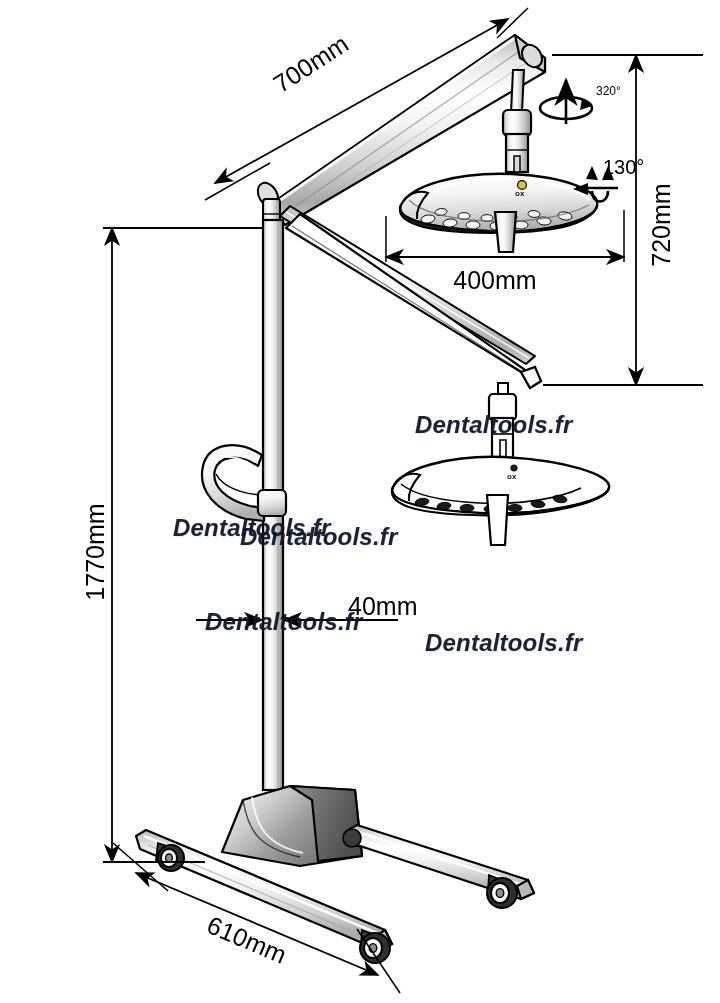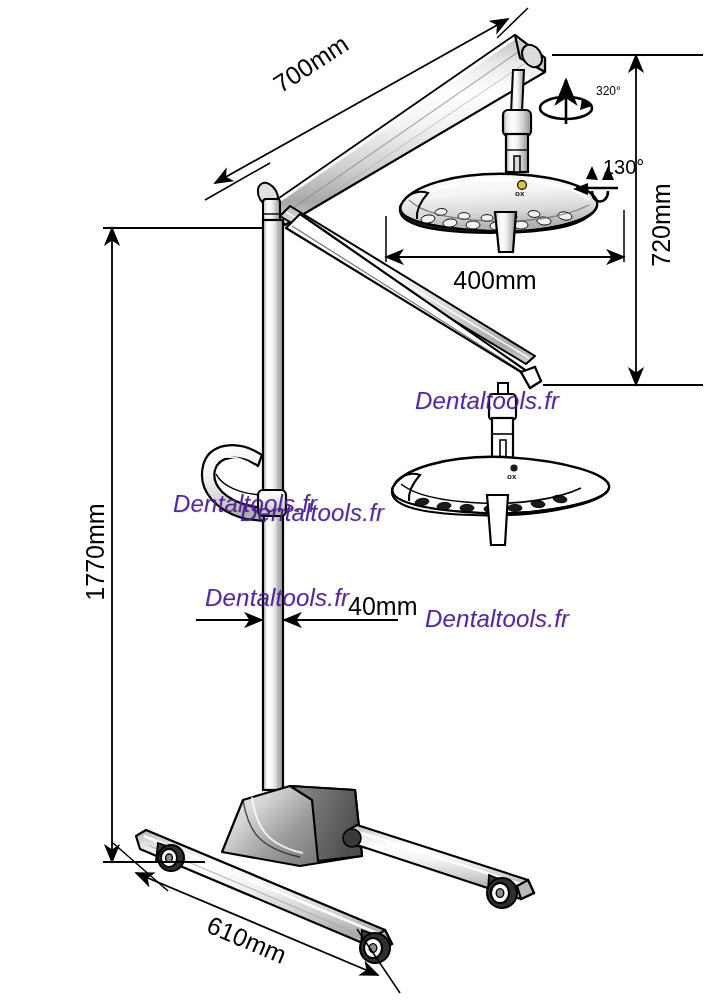--- a/index.html
+++ b/index.html
@@ -27,27 +27,28 @@
     position: absolute;
     font-family: "Liberation Sans", sans-serif;
     color: #000000;
     white-space: nowrap;
     font-weight: 400;
   }
   .watermark {
     position: absolute;
     font-family: "Liberation Sans", sans-serif;
     font-style: italic;
-    font-weight: normal;
-    color: #4c1d95;
+    font-weight: bold;
+    color: #0f172a;
     white-space: nowrap;
     text-shadow: 0 0 1px rgba(0,0,0,0.16), 1px 1px 0 rgba(0,0,0,0.07);
     opacity: 0.95;
     pointer-events: none;
     letter-spacing: 0.2px;
+    margin-top: 24px;
   }
 </style>
 </head>
 <body>
 
 <div id="stage">
 
   <svg width="720" height="1003" viewBox="0 0 720 1003">
     <defs>
       <linearGradient id="tubeGrad" x1="0" y1="0" x2="0" y2="1">

